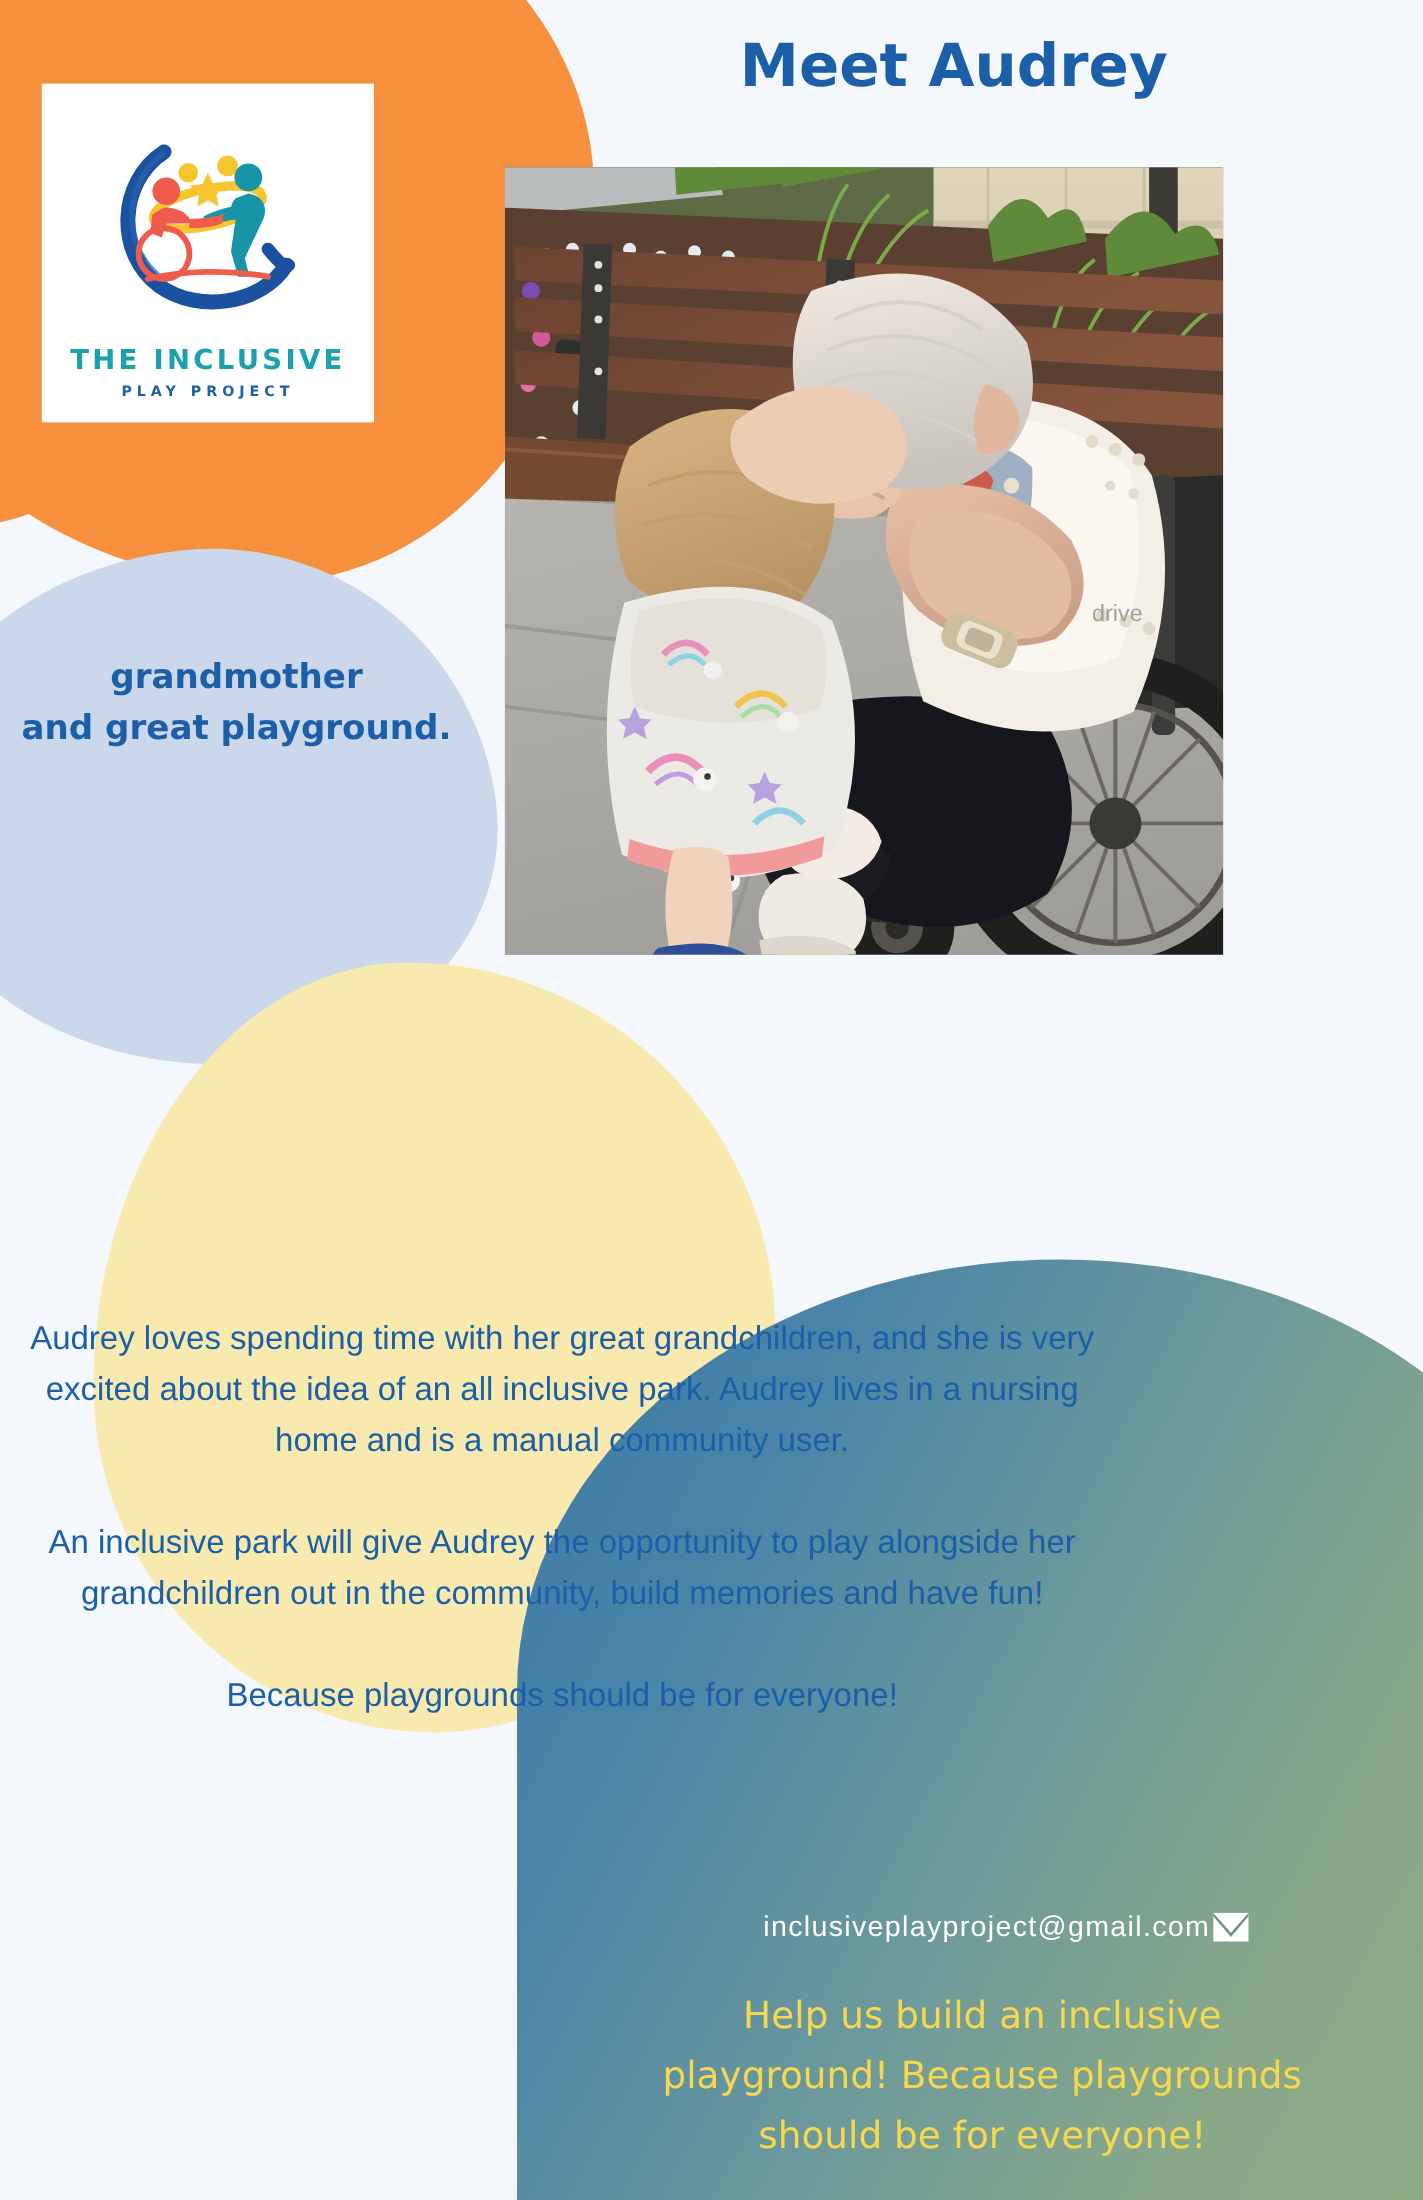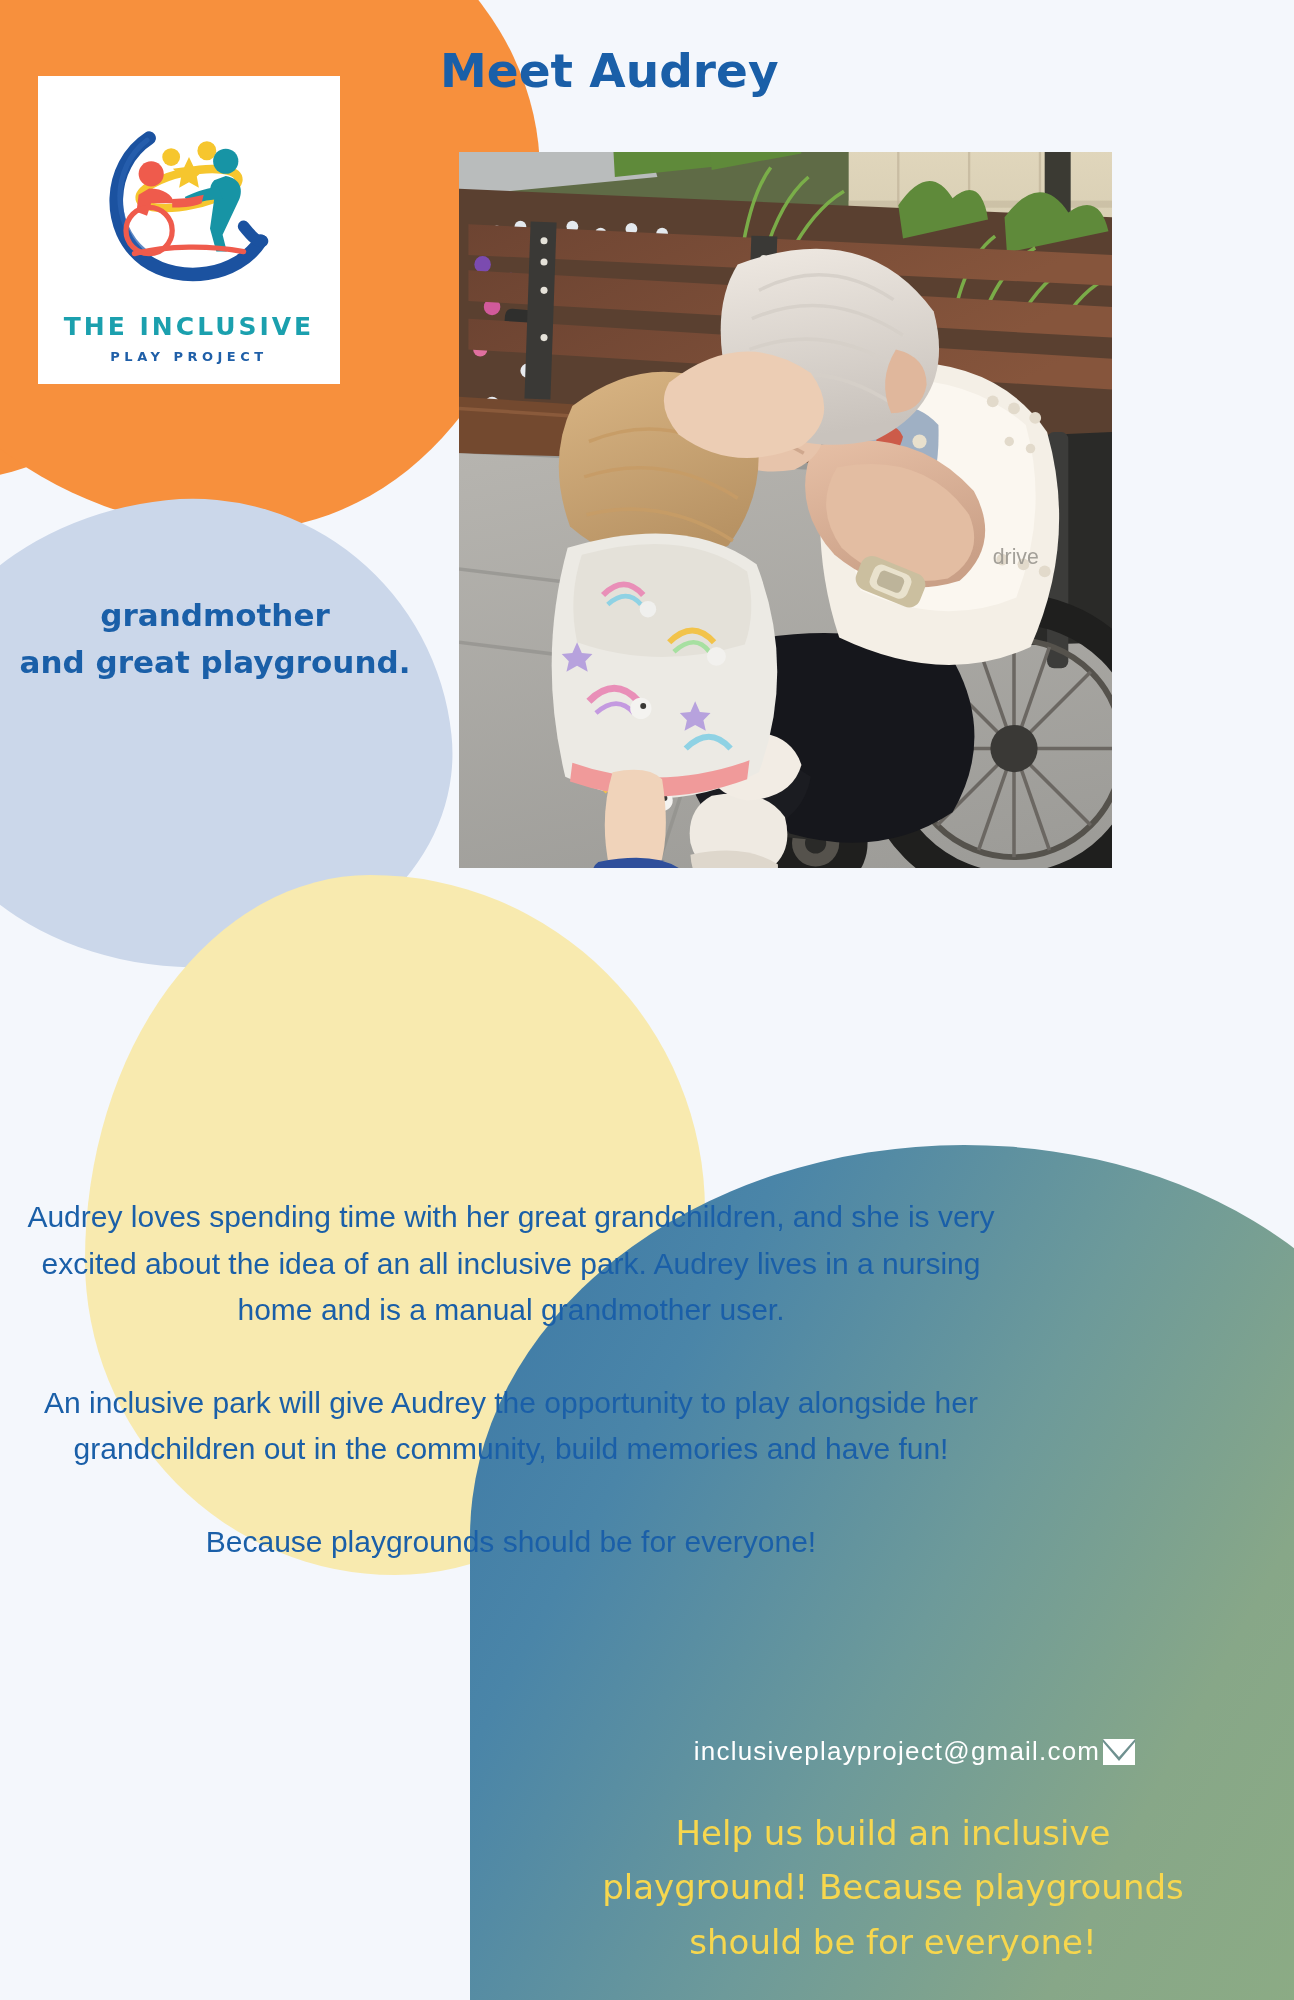--- a/index.html
+++ b/index.html
@@ -99,27 +99,26 @@
     letter-spacing: 4.5px;
     font-family: "DejaVu Sans", sans-serif;
   }
 
   
   #headline {
     position: absolute;
     left: 440px;
     top: 28px;
     width: 854px;
-    text-align: left;
+    text-align: center;
     color: #1a5fa8;
-    font-size: 47px;
+    font-size: 54px;
     font-weight: bold;
     letter-spacing: 0px;
     font-family: "DejaVu Sans", sans-serif;
-    margin-top: 15px;
   }
 
   
   #photo-frame {
     position: absolute;
     left: 459px;
     top: 152px;
     width: 653px;
     height: 716px;
     overflow: hidden;
@@ -499,21 +498,21 @@
       <text x="452" y="404" font-family="Liberation Sans, sans-serif" font-size="18" fill="#9a9790" opacity="0.9">drive</text>
     </svg>
   </div>
 
   <div id="quote-text">
     <span class="ln">grandmother</span>
     <span class="ln">and great playground.</span>
   </div>
 
   <div id="body-copy">
-    <p>Audrey loves spending time with her great grandchildren, and she is very excited about the idea of an all inclusive park.  Audrey lives in a nursing home and is a manual grandmother user.</p>
+    <p>Audrey loves spending time with her great grandchildren, and she is very excited about the idea of an all inclusive park.  Audrey lives in a nursing home and is a manual community user.</p>
     <div class="gap"></div>
     <p>An inclusive park will give Audrey the opportunity to play alongside her grandchildren out in the community, build memories and have fun!</p>
     <div class="gap"></div>
     <p>Because playgrounds should be for everyone!</p>
   </div>
 
   <div id="email-row">
     <span id="email-text">inclusiveplayproject@gmail.com</span>
     <svg id="envelope-icon" viewBox="0 0 34 28">
       <rect x="1" y="1" width="32" height="26" fill="#ffffff"></rect>

